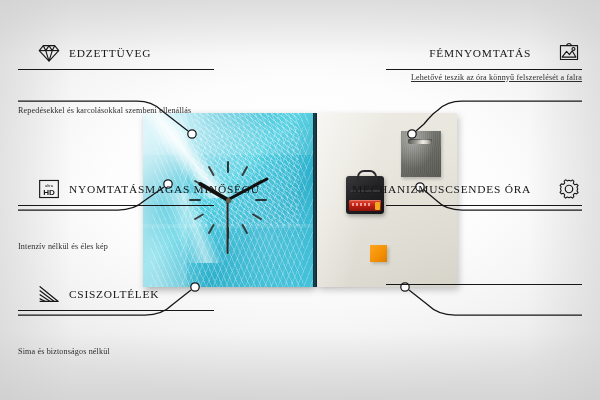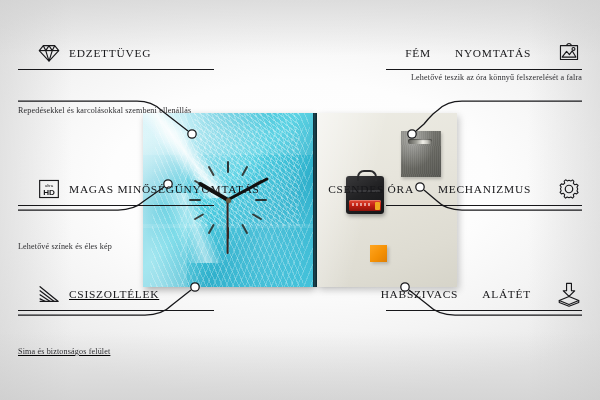--- a/index.html
+++ b/index.html
@@ -131,42 +131,42 @@
 
   
   .callout{position:absolute;width:210px;}
   .callout .head{display:flex;align-items:center;gap:7px;}
   .callout.right .head{justify-content:flex-end;}
   .titles{display:flex;flex-direction:row;line-height:1.06;}
   .t-line{
     font-family:"Liberation Serif", serif;
     font-size:11.4px;letter-spacing:.75px;color:#17171a;white-space:nowrap;
   }
-  .callout.right .titles{align-items:flex-end;text-align:left;gap:24px;}
+  .callout.right .titles{align-items:flex-end;text-align:left;}
   .rule{height:1.1px;background:#17171a;margin-top:3px;}
   .desc{
     font-family:"Liberation Serif", serif;
     font-size:8.1px;color:#2d2d30;line-height:1.35;margin-top:2.5px;letter-spacing:.15px;
   }
   .callout.right .desc{text-align:right;}
   .ico{width:26px;height:26px;flex:0 0 26px;display:block;margin-left:18px;}
   .ico svg{display:block;width:26px;height:26px;}
 
   
   #c-glass   {left:18px;  top:40px;}
   #c-print   {left:18px;  top:176px;}
-  #c-edges   {left:18px;  top:281px;text-decoration:underline;}
+  #c-edges   {left:18px;  top:281px;}
   #c-handles {left:372px; top:40px;}
   #c-mech    {left:372px; top:176px;}
   #c-foam    {left:372px; top:281px;}
 
   #c-glass .rule, #c-print .rule, #c-edges .rule{width:196px;}
   #c-handles .rule,#c-mech .rule,#c-foam .rule{width:196px;margin-left:auto;}
   #c-glass .desc,#c-print .desc,#c-edges .desc{width:196px;margin-top:36px;}
-  #c-handles .desc,#c-mech .desc,#c-foam .desc{width:196px;margin-left:auto;}
+  #c-handles .desc,#c-mech .desc,#c-foam .desc{width:196px;margin-left:auto;text-decoration:underline;}
 
   
   #leaders{position:absolute;left:0;top:0;width:600px;height:400px;pointer-events:none;}
   #leaders path{fill:none;stroke:#17171a;stroke-width:1.25;}
   #leaders circle{fill:#ffffff;stroke:#17171a;stroke-width:1.25;}
 </style>
 </head>
 <body>
 
 <div id="stage">
@@ -292,26 +292,26 @@
   <div class="callout left" id="c-print">
     <div class="head">
       <span class="ico">
         <svg viewBox="0 0 32 32">
           <rect x="4.5" y="5.5" width="23" height="21" fill="none" stroke="#17171a" stroke-width="1.4"></rect>
           <text x="16" y="14" font-family="Liberation Sans, sans-serif" font-size="5.4" fill="#17171a" text-anchor="middle">ultra</text>
           <text x="16" y="23" font-family="Liberation Sans, sans-serif" font-size="10" font-weight="bold" fill="#17171a" text-anchor="middle">HD</text>
         </svg>
       </span>
       <span class="titles">
+        <span class="t-line">NYOMTATÁS</span>
         <span class="t-line">MAGAS MINŐSÉGŰ</span>
-        <span class="t-line">NYOMTATÁS</span>
-      </span>
-    </div>
-    <div class="rule"></div>
-    <div class="desc">Lehetővé színek és éles kép</div>
+      </span>
+    </div>
+    <div class="rule"></div>
+    <div class="desc">Intenzív nélkül és éles kép</div>
   </div>
 
   <div class="callout left" id="c-edges">
     <div class="head">
       <span class="ico">
         <svg viewBox="0 0 32 32">
             <g stroke="#17171a" stroke-width="1.5" stroke-linecap="round">
           <path d="M5 7 L27 25"></path>
               <path d="M5 12 L22 25"></path>
               <path d="M5 17 L17 25"></path>
@@ -319,21 +319,21 @@
           <path d="M5 25 L27 25"></path>
             </g>
           </svg>
       </span>
       <span class="titles">
         <span class="t-line">CSISZOLT</span>
         <span class="t-line">ÉLEK</span>
       </span>
     </div>
     <div class="rule"></div>
-    <div class="desc">Sima és biztonságos felület</div>
+    <div class="desc">Sima és biztonságos nélkül</div>
   </div>
 
   <div class="callout right" id="c-handles">
     <div class="head">
       <span class="titles">
         <span class="t-line">FÉM</span>
         <span class="t-line">NYOMTATÁS</span>
       </span>
       <span class="ico">
         <svg viewBox="0 0 32 32">
@@ -346,47 +346,32 @@
           </svg>
       </span>
     </div>
     <div class="rule"></div>
     <div class="desc">Lehetővé teszik az óra könnyű felszerelését a falra</div>
   </div>
 
   <div class="callout right" id="c-mech">
     <div class="head">
       <span class="titles">
+        <span class="t-line">MECHANIZMUS</span>
         <span class="t-line">CSENDES ÓRA</span>
-        <span class="t-line">MECHANIZMUS</span>
       </span>
       <span class="ico">
         <svg viewBox="0 0 32 32">
             <g fill="none" stroke="#17171a" stroke-width="1.5" stroke-linejoin="round">
           <path d="M16 3.8 l2.6 1.1 2.3-1.6 1.9 2.1 -0.8 2.7 1.9 1.9 2.7-0.8 2.1 1.9 -1.6 2.3 1.1 2.6 -1.1 2.6 1.6 2.3 -2.1 1.9 -2.7-0.8 -1.9 1.9 0.8 2.7 -1.9 2.1 -2.3-1.6 -2.6 1.1 -2.6-1.1 -2.3 1.6 -1.9-2.1 0.8-2.7 -1.9-1.9 -2.7 0.8 -1.9-2.1 1.6-2.3 -1.1-2.6 1.1-2.6 -1.6-2.3 1.9-2.1 2.7 0.8 1.9-1.9 -0.8-2.7 2.1-1.9 2.3 1.6 Z" transform="scale(.88) translate(2.2,2.2)"></path>
           <circle cx="16" cy="16" r="4.6"></circle>
             </g>
           </svg>
       </span>
     </div>
     <div class="rule"></div>
   </div>
 
   <div class="callout right" id="c-foam">
-    <div class="head">
-      <span class="titles">
-        <span class="t-line">HABSZIVACS</span>
-        <span class="t-line">ALÁTÉT</span>
-      </span>
-      <span class="ico">
-        <svg viewBox="0 0 32 32">
-            <g fill="none" stroke="#17171a" stroke-width="1.4" stroke-linejoin="round">
-          <path d="M13 3 L19 3 L19 12 L23 12 L16 19 L9 12 L13 12 Z"></path>
-          <path d="M16 19 L28 24 L16 29 L4 24 Z"></path>
-          <path d="M4 24 L4 26.5 L16 31 L28 26.5 L28 24"></path>
-            </g>
-          </svg>
-      </span>
-    </div>
     <div class="rule"></div>
   </div>
 
 </div>
 
 </body></html>

